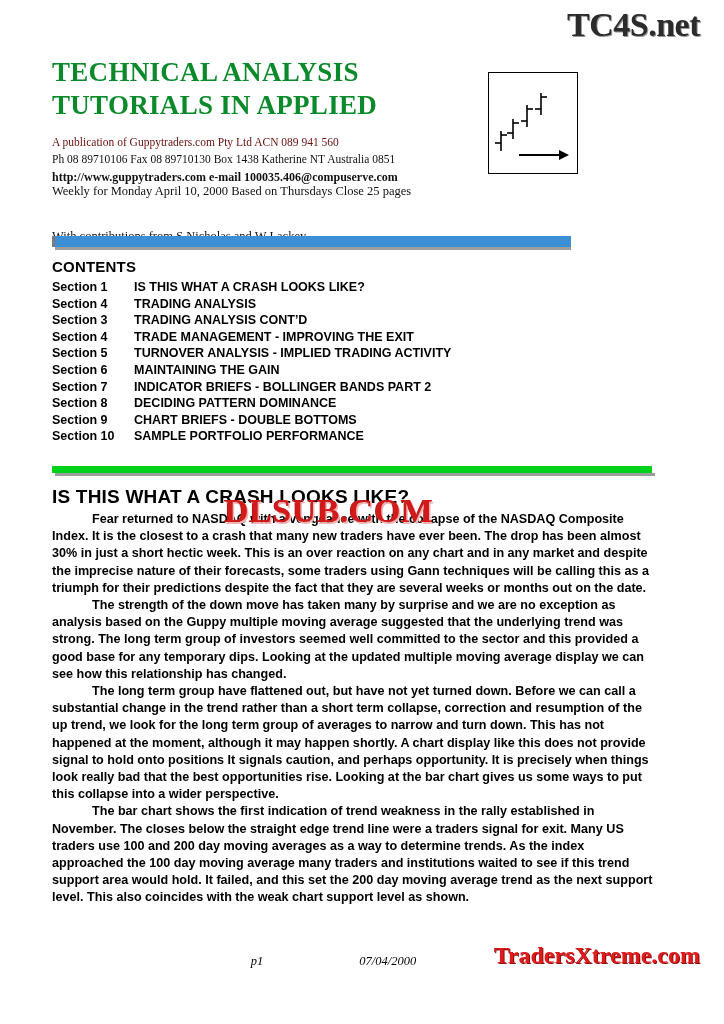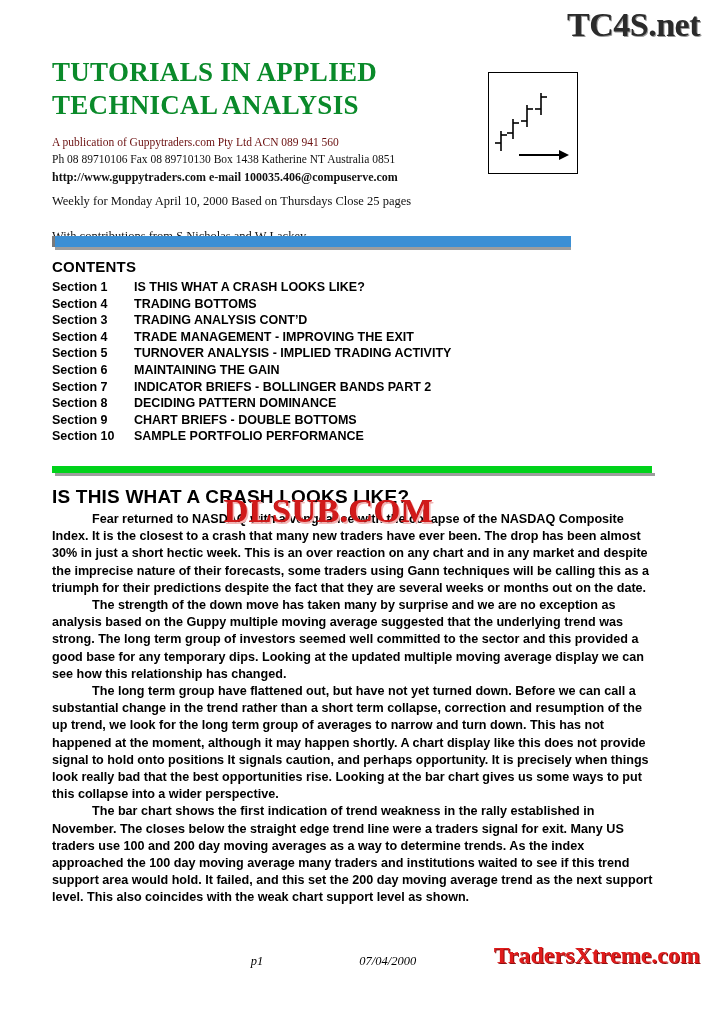--- a/index.html
+++ b/index.html
@@ -62,21 +62,21 @@
   
   .pub-line {
     position: absolute;
     left: 52px;
     font-family: "Liberation Serif", serif;
     color: #111;
   }
   .pub1 { top: 136px; font-size: 11.5px; color: #6a0f0f; }
   .pub2 { top: 153px; font-size: 11.5px; }
   .pub3 { top: 170px; font-size: 12px; font-weight: bold; }
-  .pub4 { top: 194px; font-size: 12.5px; }
+  .pub4 { top: 184px; font-size: 12.5px; }
   .pub5 { top: 229px; font-size: 12.5px; }
 
   
   .blue-bar {
     position: absolute;
     left: 52px;
     top: 236px;
     width: 516px;
     height: 11px;
     background: #3b8fd4;
@@ -199,22 +199,22 @@
   }
 </style>
 </head>
 <body>
 
 <div class="page">
 
   <div class="top-watermark">TC4S.net</div>
 
   <div class="title-block">
+    <div class="title-line">TECHNICAL ANALYSIS</div>
     <div class="title-line">TUTORIALS IN APPLIED</div>
-    <div class="title-line">TECHNICAL ANALYSIS</div>
   </div>
 
   <div class="logo-box">
     <svg width="88" height="100" viewBox="0 0 88 100">
 
       <line x1="12" y1="58" x2="12" y2="78" stroke="#000" stroke-width="1.6"></line>
       <line x1="12" y1="62" x2="18" y2="62" stroke="#000" stroke-width="1.6"></line>
       <line x1="6" y1="70" x2="12" y2="70" stroke="#000" stroke-width="1.6"></line>
 
       <line x1="24" y1="46" x2="24" y2="66" stroke="#000" stroke-width="1.6"></line>
@@ -245,21 +245,21 @@
 
   <div class="contents-title">CONTENTS</div>
 
   <div class="toc">
     <div class="toc-row">
       <span class="toc-sec">Section 1</span>
       <span class="toc-label">IS THIS WHAT A CRASH LOOKS LIKE?</span>
     </div>
     <div class="toc-row">
       <span class="toc-sec">Section 4</span>
-      <span class="toc-label"> TRADING BOTTOMS</span>
+      <span class="toc-label"> TRADING ANALYSIS</span>
     </div>
     <div class="toc-row">
       <span class="toc-sec">Section 3</span>
       <span class="toc-label"> TRADING ANALYSIS CONT’D</span>
     </div>
     <div class="toc-row">
       <span class="toc-sec">Section 4</span>
       <span class="toc-label">TRADE MANAGEMENT - IMPROVING THE EXIT</span>
     </div>
     <div class="toc-row">

